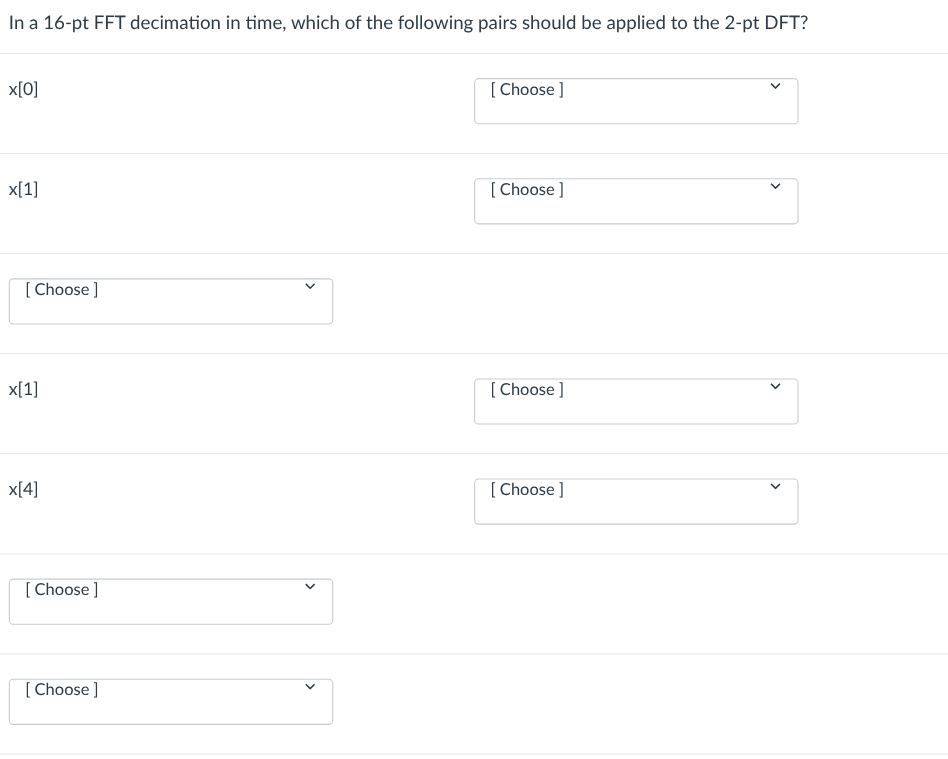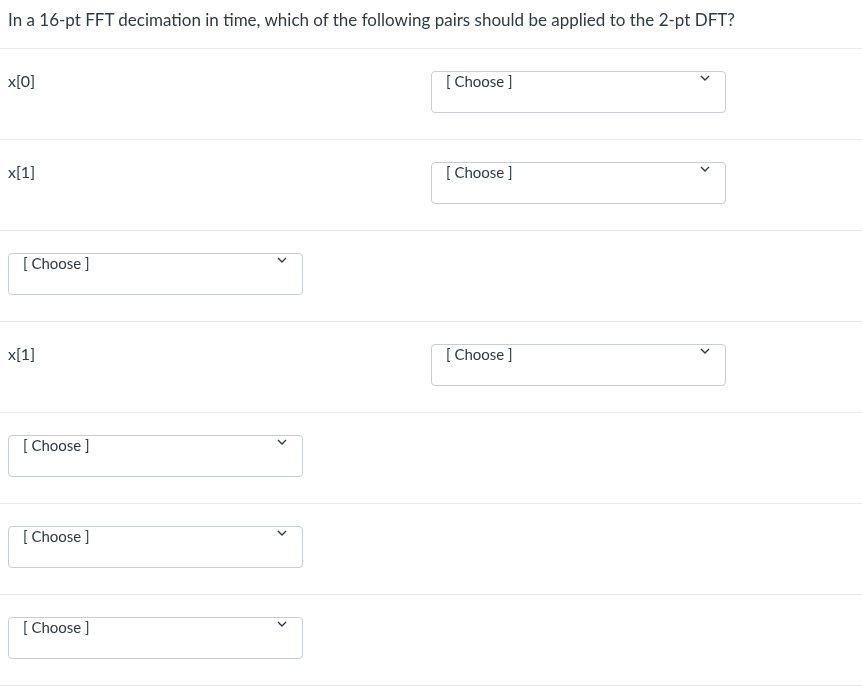--- a/index.html
+++ b/index.html
@@ -120,20 +120,21 @@
       <span class="chevron">
         <svg viewBox="0 0 10 6">
             <path d="M1 1 L5 5 L9 1" fill="none" stroke="#2d3b45" stroke-width="1.4"></path>
           </svg>
       </span>
     </div>
   </div>
 </div>
 
 <div class="answer-row">
+  <div class="answer-label">x[4]</div>
   <div class="answer-select-wrap">
     <div class="select-box">
       <span class="placeholder">[ Choose ]</span>
       <span class="chevron">
         <svg viewBox="0 0 10 6">
             <path d="M1 1 L5 5 L9 1" fill="none" stroke="#2d3b45" stroke-width="1.4"></path>
           </svg>
       </span>
     </div>
   </div>

